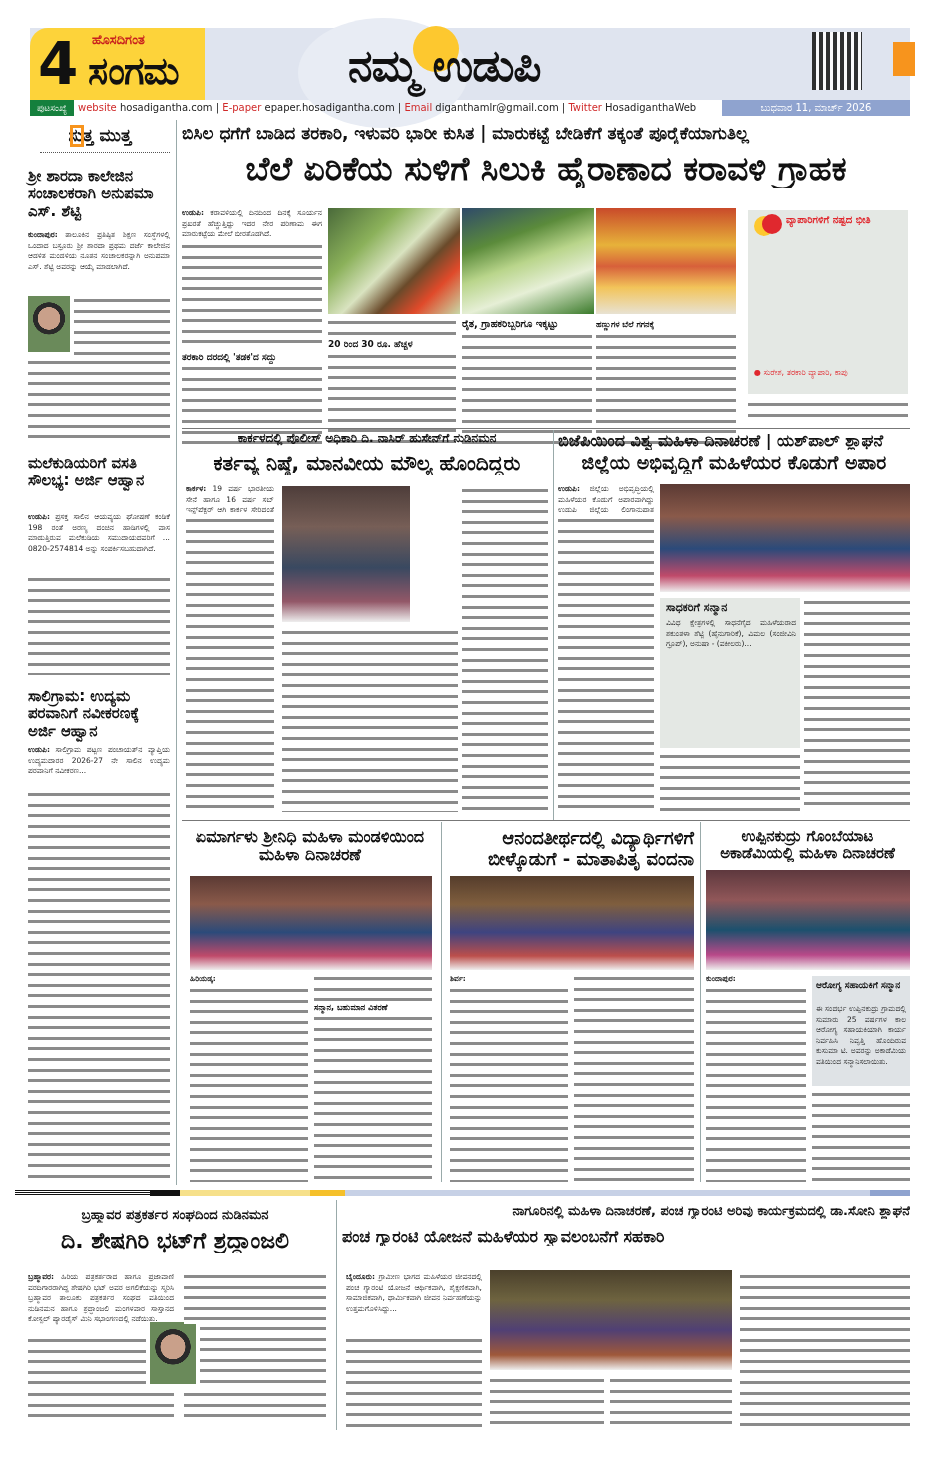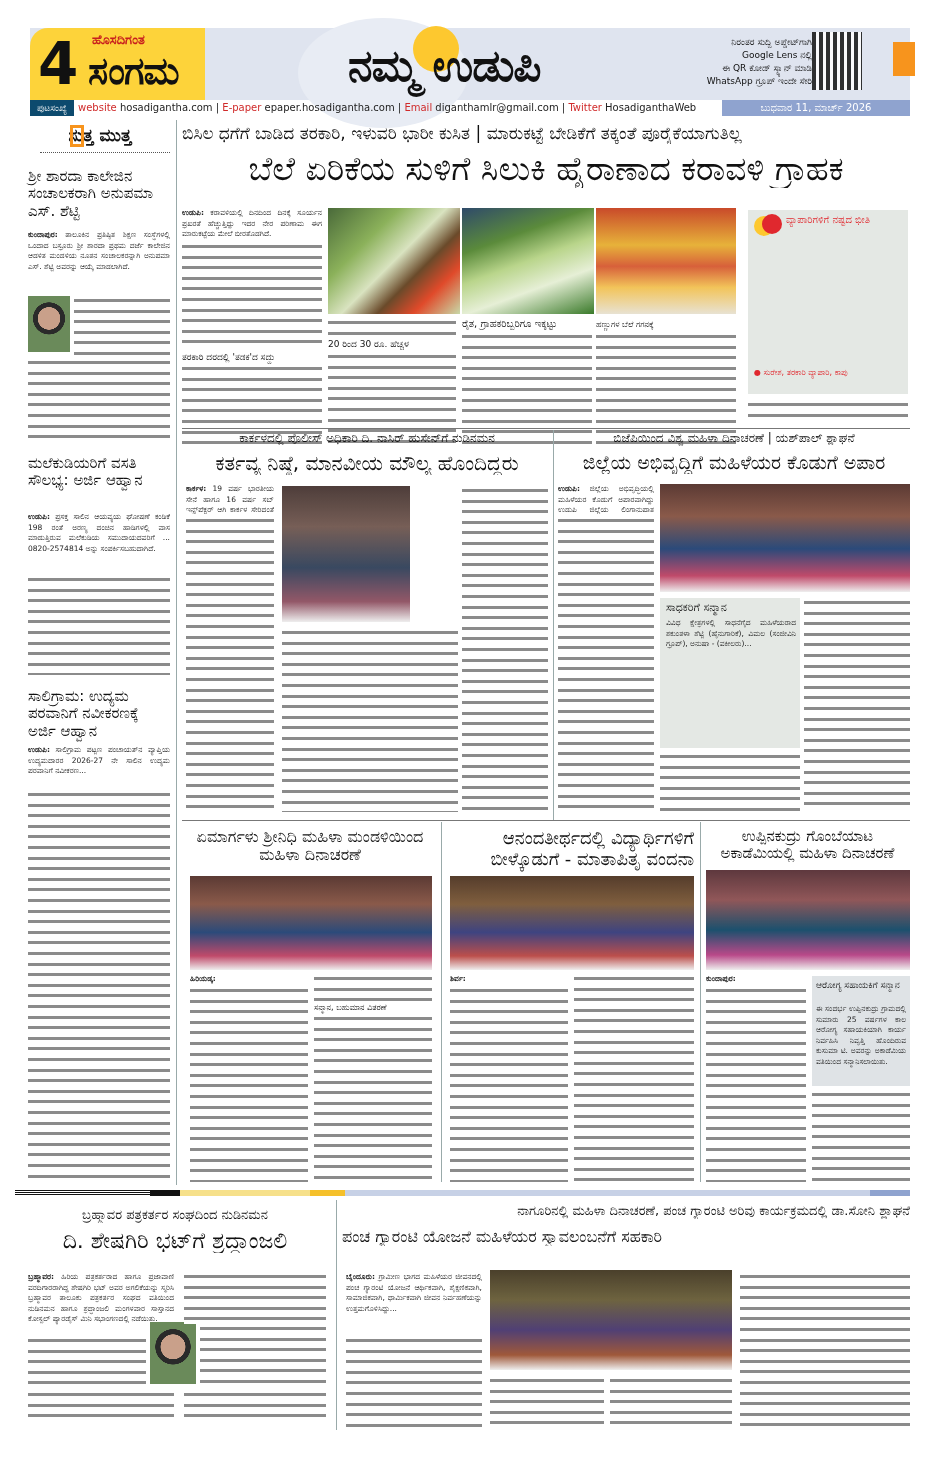--- a/index.html
+++ b/index.html
@@ -14,28 +14,28 @@
 #sangama{left:58px;top:20px;font:900 38px "DejaVu Serif",serif;color:#111;letter-spacing:-1px}
 #sun{left:268px;top:-10px;width:170px;height:110px;border-radius:50%;background:#e8ecf4;overflow:hidden}
 #sunball{left:383px;top:-2px;width:46px;height:46px;border-radius:50%;background:#fdc82f}
 #city{left:318px;top:12px;font:900 44px "DejaVu Serif",serif;color:#111;letter-spacing:-1px}
 #qrtext{left:632px;top:8px;width:150px;text-align:right;font-size:9px;line-height:13px;color:#111}
 #qr{left:782px;top:4px;width:50px;height:58px;background:
 repeating-linear-gradient(90deg,#111 0 4px,#fff 4px 7px),#111;opacity:.85}
 #orange{left:893px;top:42px;width:22px;height:34px;background:#f7941d}
 
 #strip{left:30px;top:100px;width:880px;height:16px;font-size:10px;line-height:16px}
-#strip .tag{position:absolute;left:0;top:0;width:44px;height:16px;background:#0c4a6e;color:#fff;font-size:9px;text-align:center}
+#strip .tag{position:absolute;left:0;top:0;width:44px;height:16px;background:#15803d;color:#fff;font-size:9px;text-align:center}
 #strip .links{position:absolute;left:48px;top:0;color:#222;white-space:nowrap}
 #strip .links .k{color:#d02a2a}
 #strip .date{position:absolute;left:692px;top:0;width:188px;height:16px;background:#8fa3cf;color:#fff;text-align:center;font-size:10px}
 
 .vline{background:#9aa;width:1px}
 .hline{background:#777;height:1px}
-.hd{font-weight:400;line-height:1.15}
+.hd{font-weight:700;line-height:1.15}
 .body{font-size:7.5px;line-height:10.6px;color:#222;text-align:justify}
 .lines{background:repeating-linear-gradient(#fff 0 3px,#8b8b8b 3px 6px,#fff 6px 10.6px)}
 .photo{overflow:hidden}
 .ph-veg1{background:linear-gradient(135deg,#4a6a3a,#8bb15a 30%,#d9e3c0 50%,#6a4a2a 65%,#e04a2a 80%,#c8d9a8)}
 .ph-veg2{background:linear-gradient(160deg,#2f4a6a,#5b8b3b 30%,#b9d58b 50%,#e6efd6 70%,#3a7a2a)}
 .ph-fruit{background:linear-gradient(180deg,#c94a2a,#e7b23a 35%,#d7603a 55%,#f2c45a 75%,#e8e2d2)}
 .ph-event{background:linear-gradient(180deg,#5b3a34,#8a5a4a 30%,#2b4a7a 60%,#c04a6a 85%,#eee)}
 .ph-portrait{background:radial-gradient(circle at 50% 40%,#c9a08a 0 28%,#2a2a2a 29% 40%,#6a8a5a 41%)}
 .box{background:#e4e8e4}
 </style>
@@ -44,26 +44,20 @@
 
 <div id="mast" class="abs">
   <div class="abs yel"></div>
   <div class="abs yel2"></div>
   <div id="sun" class="abs"></div>
   <div id="sunball" class="abs"></div>
   <div id="pgnum" class="abs">4</div>
   <div id="brand" class="abs">ಹೊಸದಿಗಂತ</div>
   <div id="sangama" class="abs">ಸಂಗಮ</div>
   <div id="city" class="abs">ನಮ್ಮ ಉಡುಪಿ</div>
-  <div id="qrtext" class="abs">
-    <div>ನಿರಂತರ ಸುದ್ದಿ ಅಪ್ಡೇಟ್‌ಗಾಗಿ</div>
-    <div>Google Lens ನಲ್ಲಿ</div>
-    <div>ಈ QR ಕೋಡ್ ಸ್ಕ್ಯಾನ್ ಮಾಡಿ</div>
-    <div>WhatsApp ಗ್ರೂಪ್ ಇಂದೇ ಸೇರಿ</div>
-  </div>
   <div id="qr" class="abs"></div>
 </div>
 <div id="orange" class="abs"></div>
 
 <div id="strip" class="abs">
   <div class="tag">ಪುಟಸಂಖ್ಯೆ</div>
   <div class="links">
     <span class="k">website</span>
     <span>hosadigantha.com</span> |
     <span class="k">E-paper</span>
@@ -126,21 +120,21 @@
 
 <div class="abs hd" style="left:186px;top:432px;width:362px;font-size:12px;text-align:center;white-space:nowrap;overflow:hidden">ಕಾರ್ಕಳದಲ್ಲಿ ಪೊಲೀಸ್ ಅಧಿಕಾರಿ ದಿ. ನಾಸಿರ್ ಹುಸೇನ್‌ಗೆ ನುಡಿನಮನ</div>
 <div class="abs hd" style="left:186px;top:452px;width:362px;font-size:20px;text-align:center;white-space:nowrap;overflow:hidden">ಕರ್ತವ್ಯ ನಿಷ್ಠೆ, ಮಾನವೀಯ ಮೌಲ್ಯ ಹೊಂದಿದ್ದರು</div>
 <div class="abs body" style="left:186px;top:484px;width:88px;height:30px;overflow:hidden"><b>ಕಾರ್ಕಳ:</b> <span>19 ವರ್ಷ ಭಾರತೀಯ ಸೇನೆ ಹಾಗೂ 16 ವರ್ಷ ಸಬ್ ಇನ್ಸ್‌ಪೆಕ್ಟರ್ ಆಗಿ ಕಾರ್ಕಳ ಸೇರಿದಂತೆ ಉಡುಪಿ ಜಿಲ್ಲೆಯ ಹಲವಾರು ಕಡೆಗಳಲ್ಲಿ ಸೇವೆ ಸಲ್ಲಿಸಿ...</span></div>
 <div class="abs lines" style="left:186px;top:516px;width:88px;height:296px"></div>
 <div class="abs photo ph-event" style="left:282px;top:486px;width:128px;height:136px;filter:saturate(.5)"></div>
 <div class="abs lines" style="left:282px;top:628px;width:176px;height:184px"></div>
 <div class="abs lines" style="left:462px;top:486px;width:86px;height:326px"></div>
 <div class="abs vline" style="left:553px;top:430px;height:390px"></div>
 
-<div class="abs hd" style="left:558px;top:432px;width:352px;font-size:12px;text-align:center;white-space:nowrap;overflow:hidden">ಬಿಜೆಪಿಯಿಂದ ವಿಶ್ವ ಮಹಿಳಾ ದಿನಾಚರಣೆ | ಯಶ್‌ಪಾಲ್ ಶ್ಲಾಘನೆ</div>
+<div class="abs hd" style="left:558px;top:432px;width:352px;font-size:16px;text-align:left;white-space:nowrap;overflow:hidden">ಬಿಜೆಪಿಯಿಂದ ವಿಶ್ವ ಮಹಿಳಾ ದಿನಾಚರಣೆ | ಯಶ್‌ಪಾಲ್ ಶ್ಲಾಘನೆ</div>
 <div class="abs hd" style="left:558px;top:452px;width:352px;font-size:19px;text-align:center;white-space:nowrap;overflow:hidden">ಜಿಲ್ಲೆಯ ಅಭಿವೃದ್ಧಿಗೆ ಮಹಿಳೆಯರ ಕೊಡುಗೆ ಅಪಾರ</div>
 <div class="abs body" style="left:558px;top:484px;width:96px;height:30px;overflow:hidden"><b>ಉಡುಪಿ:</b> <span>ಜಿಲ್ಲೆಯ ಅಭಿವೃದ್ಧಿಯಲ್ಲಿ ಮಹಿಳೆಯರ ಕೊಡುಗೆ ಅಪಾರವಾಗಿದ್ದು ಉಡುಪಿ ಜಿಲ್ಲೆಯ ಲಿಂಗಾನುಪಾತ ಪ್ರಮಾಣದಲ್ಲಿ ರಾಜ್ಯದಲ್ಲಿಯೇ ಪ್ರಥಮ ಸ್ಥಾನಿಯಾಗಿದ್ದು...</span></div>
 <div class="abs lines" style="left:558px;top:516px;width:96px;height:296px"></div>
 <div class="abs photo ph-event" style="left:660px;top:484px;width:250px;height:108px"></div>
 <div class="abs box" style="left:660px;top:598px;width:140px;height:150px">
   <div class="abs hd" style="left:6px;top:4px;width:130px;font-size:11px">ಸಾಧಕರಿಗೆ ಸನ್ಮಾನ</div>
   <div class="abs body" style="left:6px;top:20px;width:130px;height:124px;overflow:hidden">ವಿವಿಧ ಕ್ಷೇತ್ರಗಳಲ್ಲಿ ಸಾಧನೆಗೈದ ಮಹಿಳೆಯರಾದ ಶಕುಂತಳಾ ಶೆಟ್ಟಿ (ಹೈನುಗಾರಿಕೆ), ವಿಮಲ (ಸಂಜೀವಿನಿ ಗ್ರೂಪ್), ಅನುಷಾ - (ವಕೀಲರು)...</div>
 </div>
 <div class="abs lines" style="left:804px;top:598px;width:106px;height:214px"></div>
 <div class="abs lines" style="left:660px;top:752px;width:140px;height:60px"></div>

